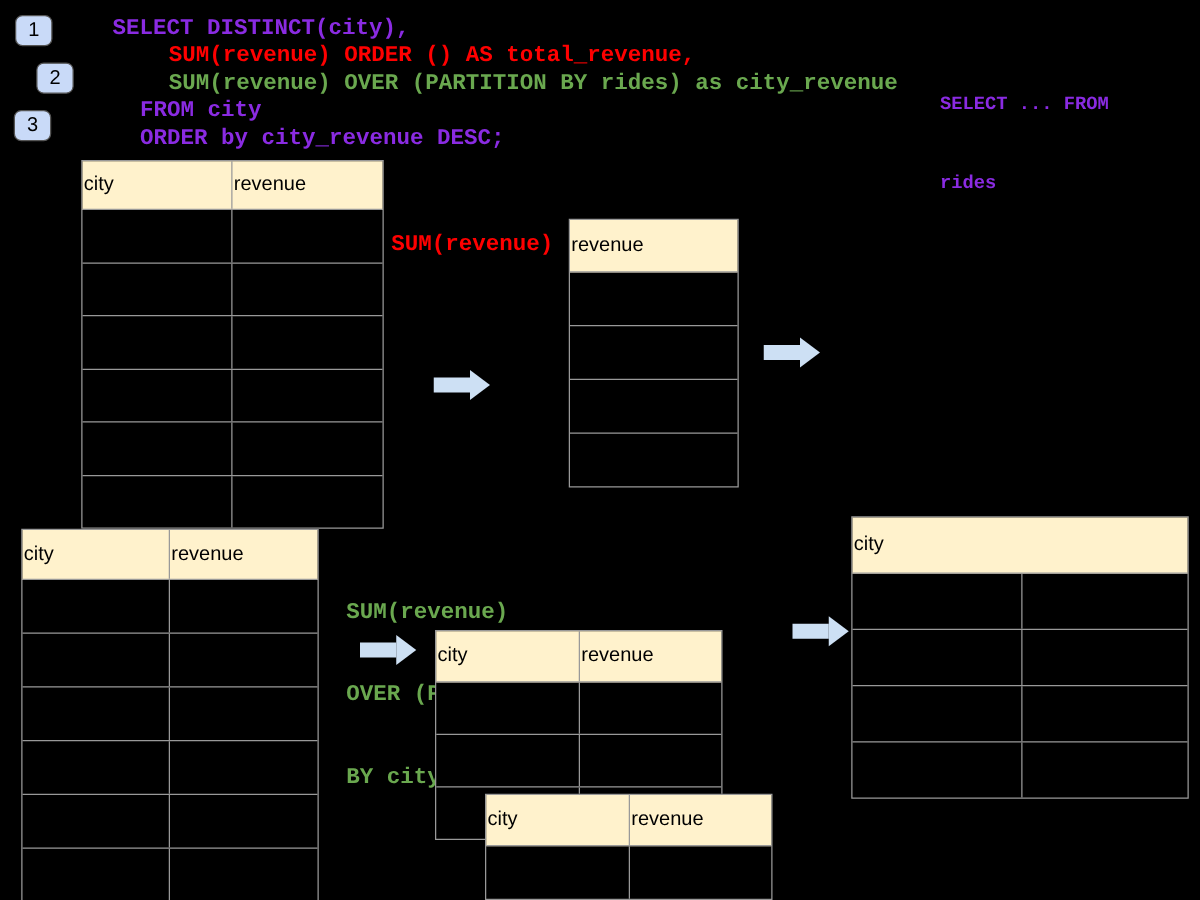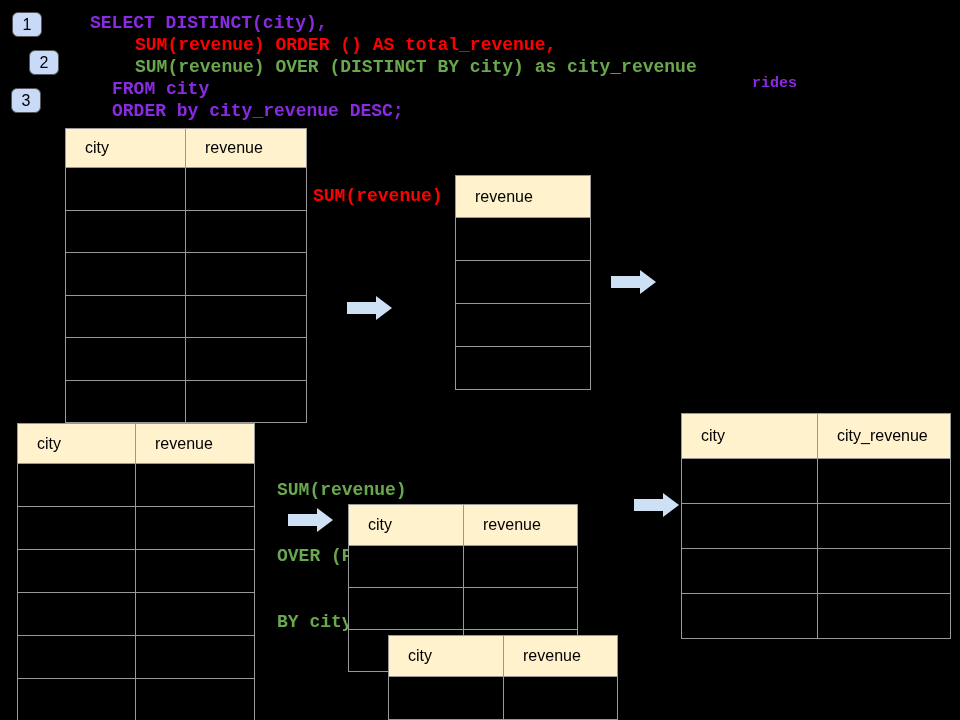--- a/index.html
+++ b/index.html
@@ -40,21 +40,21 @@
     border:1px solid var(--border);
     background:#000;
   }
   .trow{display:flex;}
   .trow:not(:last-child){border-bottom:1px solid var(--border);}
   .tcell{box-sizing:border-box;flex:0 0 auto;}
   .tcell:not(:last-child){border-right:1px solid var(--border);}
   .thead{background:var(--header_bg);}
   .hcell{
     display:flex;align-items:center;
-    padding-left:19px;
+    padding-left:1px;
     font-size:16px;color:#000;
     font-family:"Liberation Sans",sans-serif;
   }
   
   .arrow{position:absolute;width:45px;height:24px;}
   .arrow .shaft{
     position:absolute;left:0;top:6px;
     width:29px;height:12px;
     background:var(--arrow_fill);
   }
@@ -74,25 +74,26 @@
   </div>
 <div class="badge" style="left:29px;top:50px;">
     <span>2</span>
   </div>
 <div class="badge" style="left:11px;top:88px;">
     <span>3</span>
   </div>
 
 <div class="code c-purple" style="left:90px;top:12px;text-align:center;">SELECT DISTINCT(city),</div>
 <div class="code c-red" style="left:135px;top:34px;">SUM(revenue) ORDER () AS total_revenue,</div>
-<div class="code c-green" style="left:135px;top:56px;">SUM(revenue) OVER (DISTINCT BY city) as city_revenue</div>
+<div class="code c-green" style="left:135px;top:56px;">SUM(revenue) OVER (PARTITION BY rides) as city_revenue</div>
 <div class="code c-purple" style="left:112px;top:78px;">FROM city</div>
 <div class="code c-purple" style="left:112px;top:100px;">ORDER by city_revenue DESC;</div>
 
 <div class="code small c-purple" style="left:752px;top:31px;">
+  <div>SELECT ... FROM</div>
   <div>rides</div>
 </div>
 
 <div class="code c-red" style="left:313px;top:136px;line-height:24px;">
   <div>SUM(revenue)</div>
 </div>
 
 <div class="code c-green" style="left:277px;top:435px;">
   <div>SUM(revenue)</div>
   <div>OVER (PARTITION</div>
@@ -200,21 +201,20 @@
       <div class="tcell hcell" style="width: 113px;">revenue</div>
     </div>
     <div class="trow" style="height: 42px;">
       <div class="tcell" style="width: 115px;"></div>
       <div class="tcell" style="width: 113px;"></div>
     </div>
   </div>
 <div class="tbl" style="left:681px;top:413px;">
     <div class="trow thead" style="height: 44px;">
       <div class="tcell hcell" style="width: 136px;">city</div>
-      <div class="tcell hcell" style="width: 132px;">city_revenue</div>
     </div>
     <div class="trow" style="height: 44px;">
       <div class="tcell" style="width: 136px;"></div>
       <div class="tcell" style="width: 132px;"></div>
     </div>
     <div class="trow" style="height: 44px;">
       <div class="tcell" style="width: 136px;"></div>
       <div class="tcell" style="width: 132px;"></div>
     </div>
     <div class="trow" style="height: 44px;">

